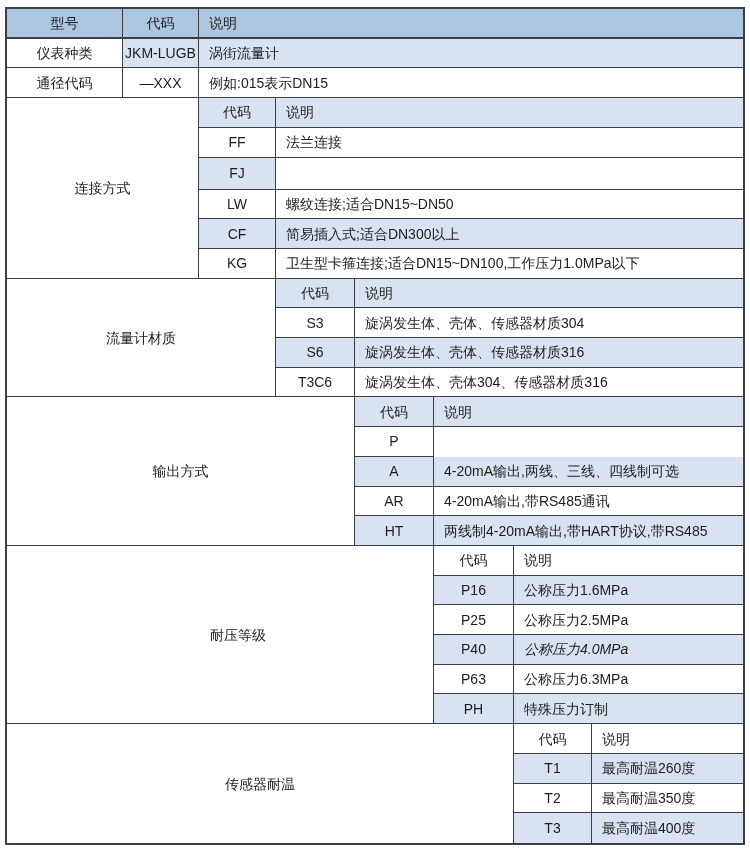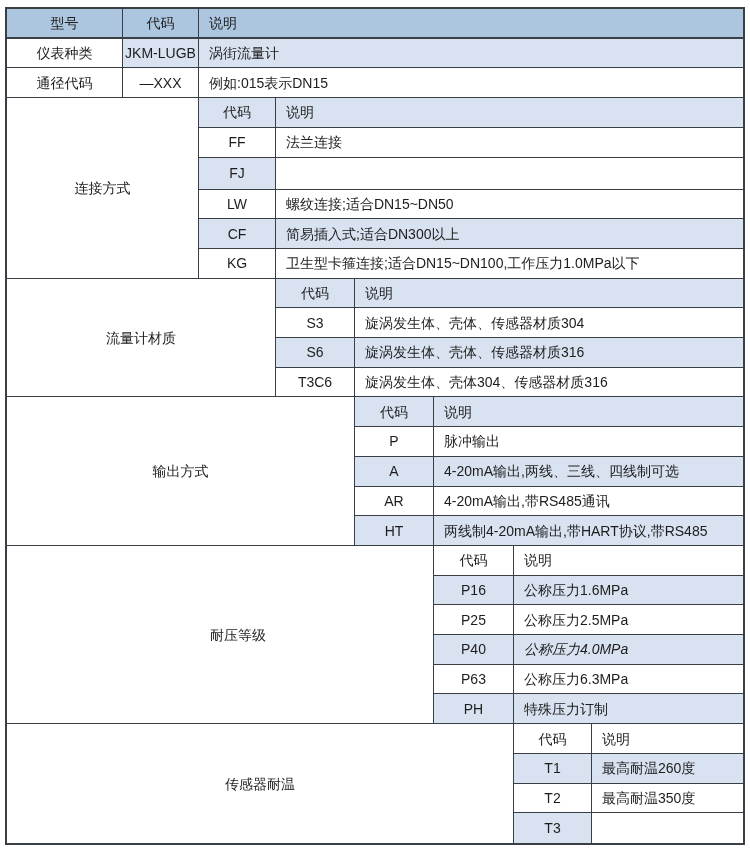--- a/index.html
+++ b/index.html
@@ -88,21 +88,20 @@
       <div class="cell" style="grid-area: 11 / 4 / 12 / 5;">S3</div>
       <div class="cell desc no-r" style="grid-area: 11 / 5 / 12 / 9;">旋涡发生体、壳体、传感器材质304</div>
       <div class="cell blue" style="grid-area: 12 / 4 / 13 / 5;">S6</div>
       <div class="cell desc blue no-r" style="grid-area: 12 / 5 / 13 / 9;">旋涡发生体、壳体、传感器材质316</div>
       <div class="cell" style="grid-area: 13 / 4 / 14 / 5;">T3C6</div>
       <div class="cell desc no-r" style="grid-area: 13 / 5 / 14 / 9;">旋涡发生体、壳体304、传感器材质316</div>
       <div class="cell" style="grid-area: 14 / 1 / 19 / 5;">输出方式</div>
       <div class="cell blue" style="grid-area: 14 / 5 / 15 / 6;">代码</div>
       <div class="cell desc blue no-r" style="grid-area: 14 / 6 / 15 / 9;">说明</div>
       <div class="cell" style="grid-area: 15 / 5 / 16 / 6;">P</div>
-      <div class="cell desc no-r" style="grid-area: 15 / 6 / 16 / 9;">脉冲输出</div>
       <div class="cell blue" style="grid-area: 16 / 5 / 17 / 6;">A</div>
       <div class="cell desc blue no-r" style="grid-area: 16 / 6 / 17 / 9;">4-20mA输出,两线、三线、四线制可选</div>
       <div class="cell" style="grid-area: 17 / 5 / 18 / 6;">AR</div>
       <div class="cell desc no-r" style="grid-area: 17 / 6 / 18 / 9;">4-20mA输出,带RS485通讯</div>
       <div class="cell blue" style="grid-area: 18 / 5 / 19 / 6;">HT</div>
       <div class="cell desc blue no-r" style="grid-area: 18 / 6 / 19 / 9;">两线制4-20mA输出,带HART协议,带RS485</div>
       <div class="cell" style="grid-area: 19 / 1 / 25 / 6; padding-left: 36px;">耐压等级</div>
       <div class="cell" style="grid-area: 19 / 6 / 20 / 7;">代码</div>
       <div class="cell desc no-r" style="grid-area: 19 / 7 / 20 / 9;">说明</div>
       <div class="cell blue" style="grid-area: 20 / 6 / 21 / 7;">P16</div>
@@ -116,14 +115,15 @@
       <div class="cell blue" style="grid-area: 24 / 6 / 25 / 7;">PH</div>
       <div class="cell no-b" style="grid-area: 25 / 1 / 29 / 7;">传感器耐温</div>
       <div class="cell desc blue no-r" style="grid-area: 24 / 7 / 25 / 9;">特殊压力订制</div>
       <div class="cell" style="grid-area: 25 / 7 / 26 / 8;">代码</div>
       <div class="cell desc no-r" style="grid-area: 25 / 8 / 26 / 9;">说明</div>
       <div class="cell blue" style="grid-area: 26 / 7 / 27 / 8;">T1</div>
       <div class="cell desc blue no-r" style="grid-area: 26 / 8 / 27 / 9;">最高耐温260度</div>
       <div class="cell" style="grid-area: 27 / 7 / 28 / 8;">T2</div>
       <div class="cell desc no-r" style="grid-area: 27 / 8 / 28 / 9;">最高耐温350度</div>
       <div class="cell blue no-b" style="grid-area: 28 / 7 / 29 / 8;">T3</div>
+      <div class="cell desc blue no-r no-b" style="grid-area: 28 / 8 / 29 / 9;">最高耐温400度</div>
     </div>
 </div>
 
 </body></html>

